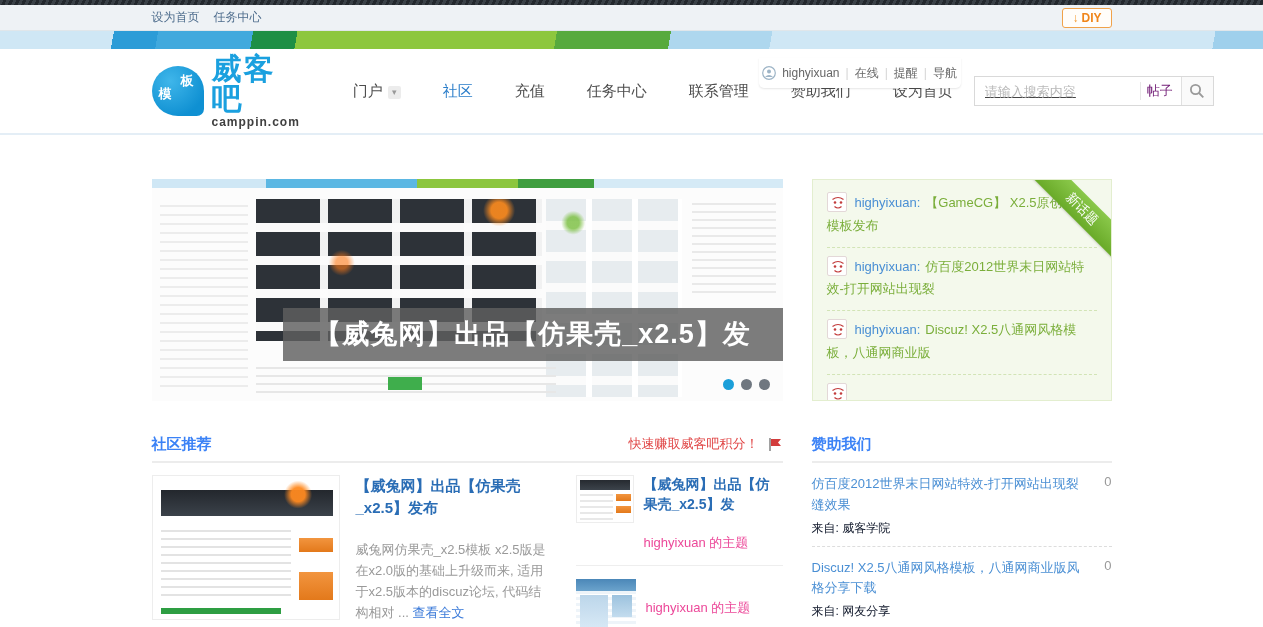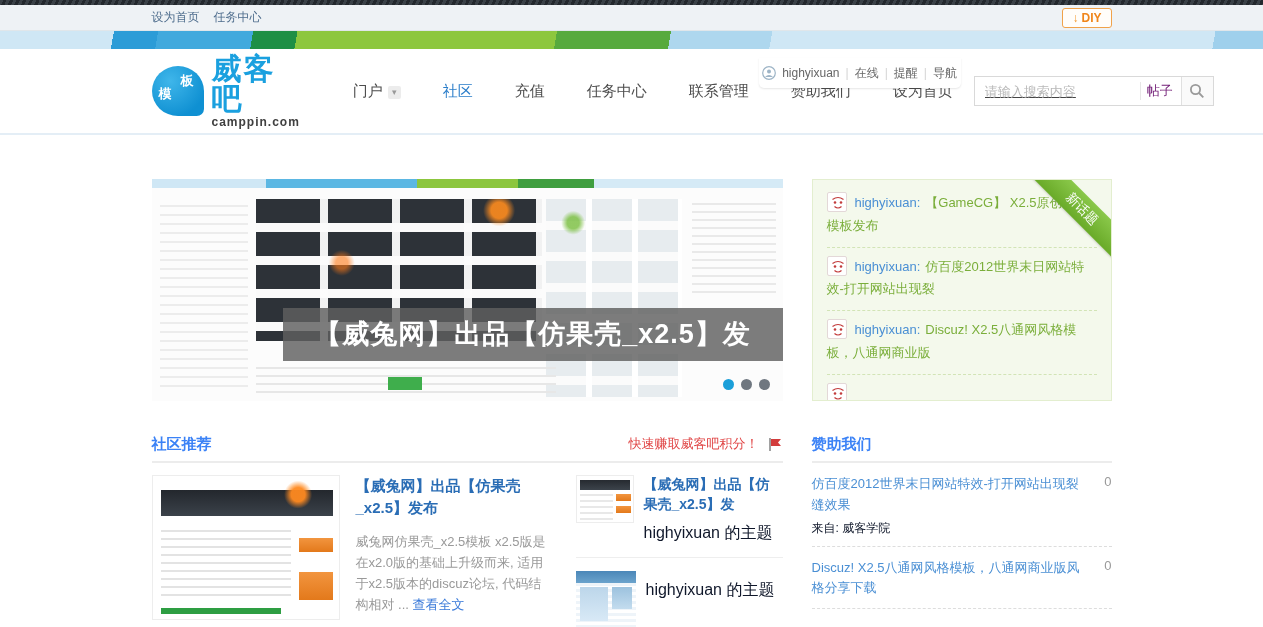--- a/index.html
+++ b/index.html
@@ -104,42 +104,42 @@
     background:
       radial-gradient(circle at 78% 13%, rgba(255,138,32,.95) 0 7px, rgba(255,138,32,0) 14px),
       linear-gradient(#23272d,#3b424a) no-repeat 8px 14px / 172px 26px,
       linear-gradient(#f2953f,#e3791b) no-repeat 146px 62px / 34px 14px,
       linear-gradient(#f2953f,#e3791b) no-repeat 146px 96px / 34px 28px,
       linear-gradient(#2e9e43,#2e9e43) no-repeat 8px 132px / 120px 6px,
       repeating-linear-gradient(#fff 0 6px, #e3e3e3 6px 8px) no-repeat 8px 48px / 130px 78px,
       #fff; }
   .feat-text { width:198px; margin-left:16px; }
   .feat-title { font-size:15px; font-weight:bold; color:#2a6db5; line-height:1.45; cursor:pointer; }
-  .feat-excerpt { font-size:13px; color:#999; line-height:1.62; margin-top:12px; }
+  .feat-excerpt { font-size:13px; color:#999; line-height:1.62; margin-top:20px; }
   .read-more { color:#3a7ad9; cursor:pointer; text-decoration:none; }
 
   .mid-col { margin-left:22px; width:207px; }
   .mid-item { display:flex; }
   .mock-sm1 { width:58px; height:48px; border:1px solid #ededed; flex:0 0 auto; cursor:pointer;
     background:
       linear-gradient(#262a30,#3c434b) no-repeat 3px 4px / 50px 10px,
       linear-gradient(#f2953f,#e3791b) no-repeat 39px 18px / 15px 7px,
       linear-gradient(#f2953f,#e3791b) no-repeat 39px 30px / 15px 7px,
       repeating-linear-gradient(#e8e8e8 0 2px,#fff 2px 6px) no-repeat 3px 18px / 33px 27px,
       #fff; }
   .mock-sm2 { width:60px; height:56px; flex:0 0 auto; cursor:pointer;
     background:
       linear-gradient(#4b87b8,#6ba3cc) no-repeat 0 0 / 60px 12px,
       linear-gradient(#bcd6ea,#d8e9f6) no-repeat 4px 16px / 28px 34px,
       linear-gradient(#9cc2de,#c3dcee) no-repeat 36px 16px / 20px 22px,
       repeating-linear-gradient(#eef4f9 0 3px,#fff 3px 6px),
       #eaf2f8; }
   .mid-text { margin-left:10px; }
   .mid-title { font-size:14px; font-weight:bold; color:#2a6db5; line-height:1.4; cursor:pointer; }
-  .mid-meta { font-size:16px; color:#0f172a; margin-top:9px; }
+  .mid-meta { font-size:13px; color:#ec4899; margin-top:20px; }
   .mid-div { border-top:1px solid #eee; margin:13px 0; }
 
   
   .newtopics { position:relative; width:300px; height:222px; background:#f4f9ec;
     border:1px solid #e3eecf; padding:4px 14px 0; overflow:hidden; }
   .nt-item { font-size:13px; line-height:1.75; padding:8px 0 9px; border-bottom:1px dashed #d2e4b6;
     color:#7aae3a; }
   .nt-item:last-child { border-bottom:0; opacity:.4; }
   .nt-avatar { display:inline-block; width:20px; height:20px; background:#fff; border:1px solid #e3d8d8;
     vertical-align:-5px; margin-right:8px; border-radius:2px; }
@@ -345,19 +345,20 @@
             <span class="hot-count">0</span>
           </div>
           <div class="hot-source">来自: 威客学院</div>
         </div>
 
         <div class="hot-item">
           <div class="hot-row">
             <a class="hot-title">Discuz! X2.5八通网风格模板，八通网商业版风格分享下载</a>
             <span class="hot-count">0</span>
           </div>
+          <div class="hot-source">来自: 网友分享</div>
         </div>
 
       </div>
     </div>
 
   </div>
 </div>
 
 </body></html>

